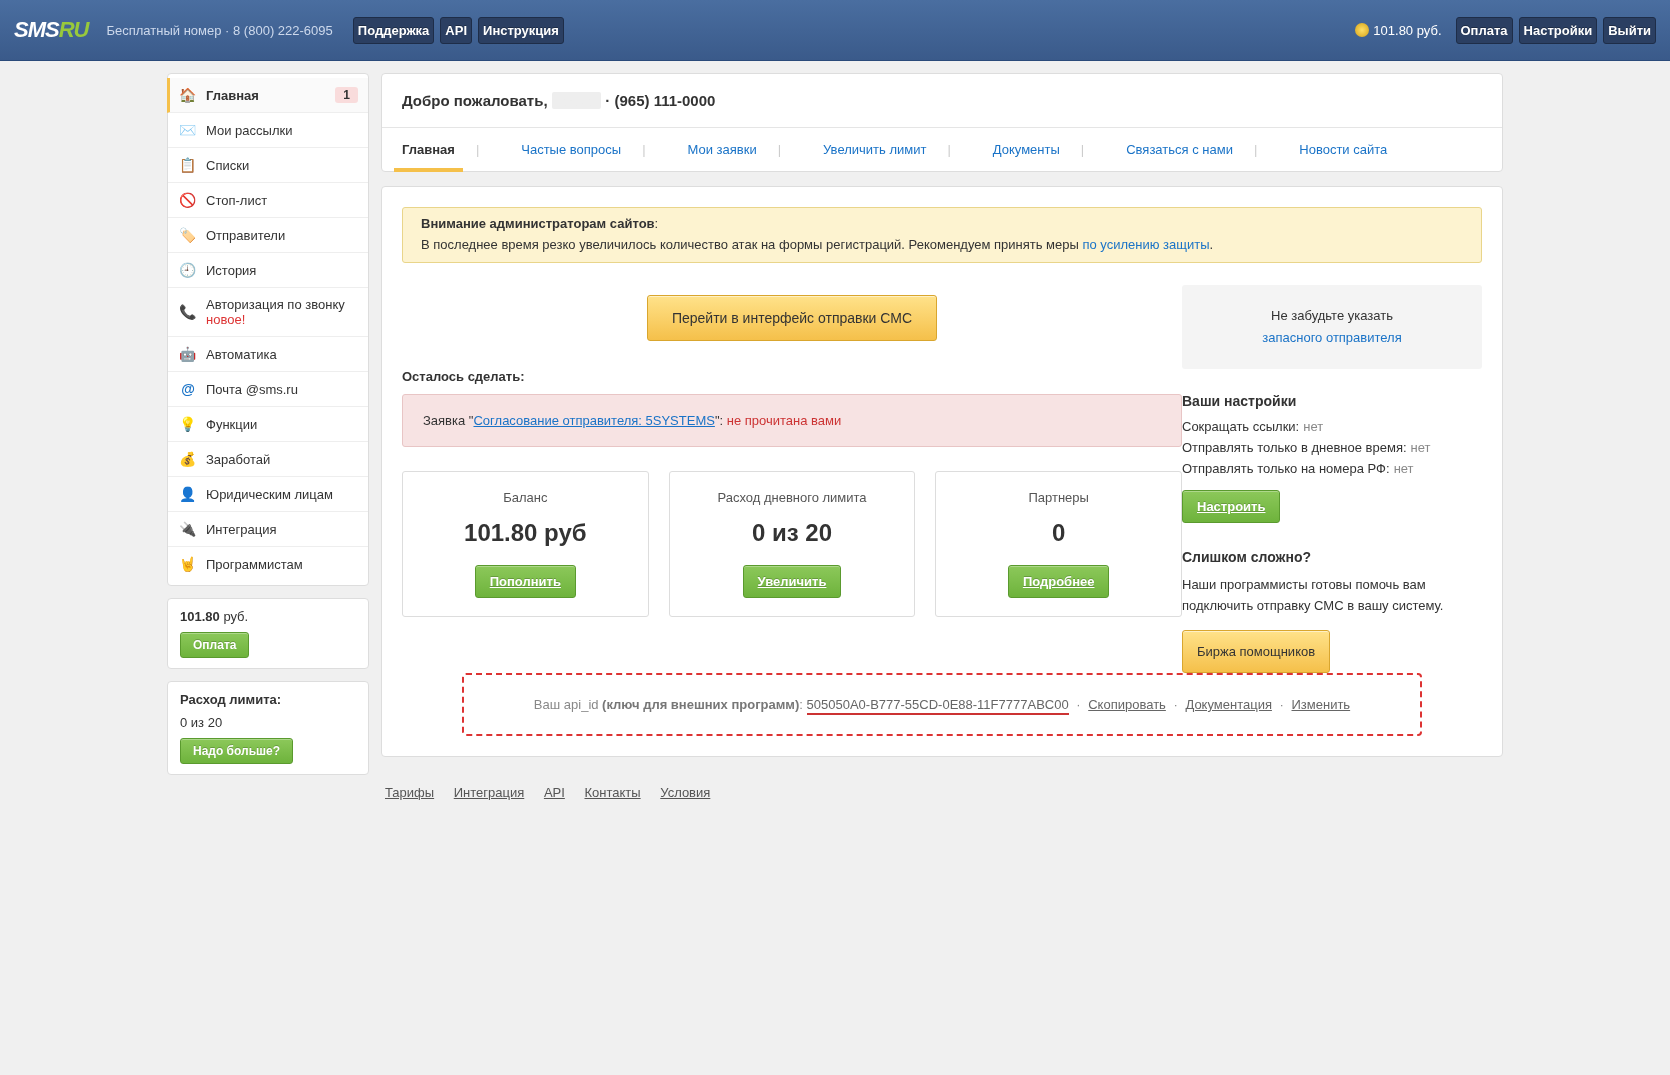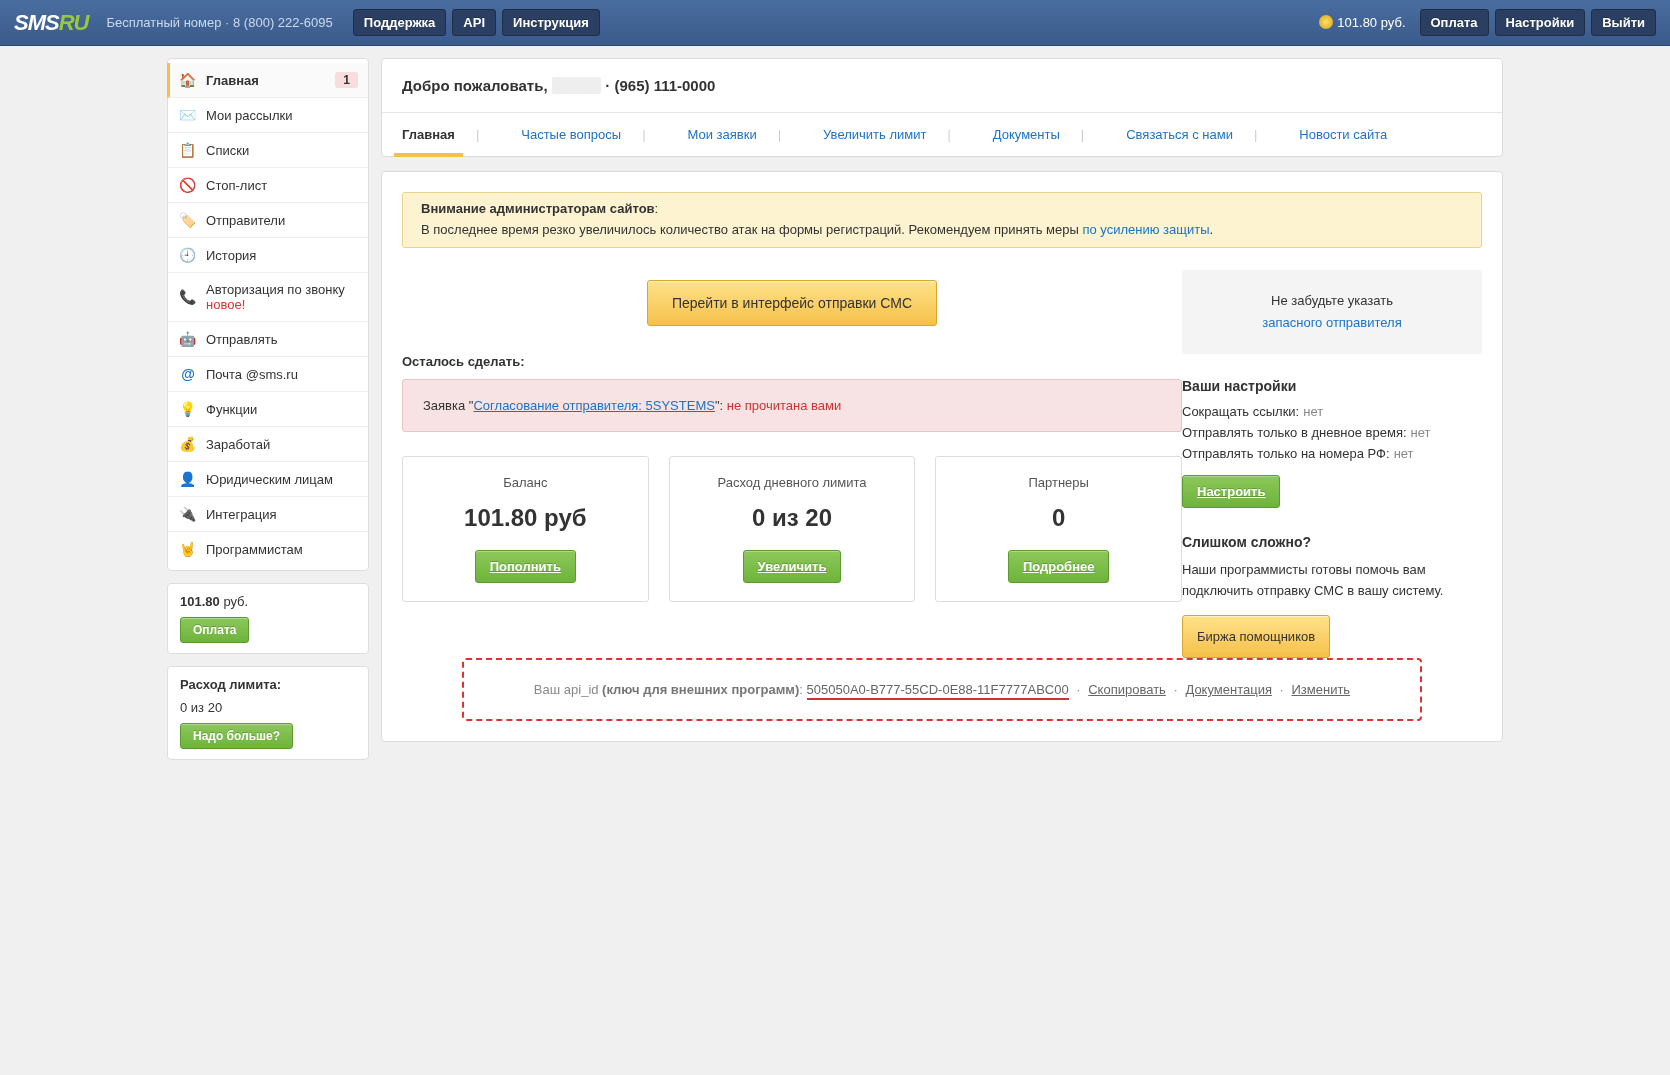--- a/index.html
+++ b/index.html
@@ -1,25 +1,25 @@
 <!DOCTYPE html>
 <html><head>
 <meta charset="utf-8">
 <style>
 * { margin: 0; padding: 0; box-sizing: border-box; }
 body { font-family: Verdana, Arial, sans-serif; font-size: 13px; background: #f0f0f0; color: #333; }
 a { color: #1a73c7; text-decoration: none; }
 
-.topbar { background: linear-gradient(#4a6ea0, #3a5a8a); padding: 0 14px; height: 46px; display: flex; align-items: center; color: #cdd9ec; font-size: 13px; border-bottom: 1px solid #2a4a7a; }
+.topbar { background: linear-gradient(#4a6ea0, #3a5a8a); padding: 0 14px; height: 61px; display: flex; align-items: center; color: #cdd9ec; font-size: 13px; border-bottom: 1px solid #2a4a7a; }
 .logo { font-weight: bold; font-style: italic; font-size: 22px; letter-spacing: -1px; margin-right: 18px; }
 .logo .sms { color: #fff; }
 .logo .ru { color: #98c93c; }
 .topbar-text { color: #cdd9ec; }
 .topbar-spacer { flex: 1; }
-.topbar-btn { background: #2b3f62; border: 1px solid #1e2d48; color: #fff; padding: 5px 10px; margin-left: 6px; border-radius: 3px; cursor: pointer; font-size: 13px; font-weight: bold; text-shadow: 0 -1px 0 rgba(0,0,0,.3); }
+.topbar-btn { background: #2b3f62; border: 1px solid #1e2d48; color: #fff; padding: 5px 4px; margin-left: 6px; border-radius: 3px; cursor: pointer; font-size: 13px; font-weight: bold; text-shadow: 0 -1px 0 rgba(0,0,0,.3); }
 .topbar-balance { color: #fff; margin: 0 8px; }
 .coin-icon { display: inline-block; width: 14px; height: 14px; background: radial-gradient(#ffe066,#d4a017); border-radius: 50%; vertical-align: -2px; margin-right: 4px; }
 
 .layout { display: flex; max-width: 1360px; margin: 0 auto; padding: 12px; gap: 12px; align-items: flex-start; }
 .sidebar { width: 202px; flex-shrink: 0; }
 .sidebox { background: #fff; border: 1px solid #ddd; border-radius: 4px; margin-bottom: 12px; padding: 4px 0; }
 .side-item { display: flex; align-items: center; padding: 9px 12px; border-bottom: 1px solid #eee; cursor: pointer; color: #333; position: relative; }
 .side-item:last-child { border-bottom: none; }
 .side-item.active { font-weight: bold; background: #fafafa; border-left: 3px solid #f5c04a; margin-left: -1px; padding-left: 10px; }
 .side-icon { width: 16px; height: 16px; margin-right: 10px; display: inline-flex; align-items: center; justify-content: center; font-size: 14px; }
@@ -124,21 +124,21 @@
       <div class="side-item">
         <span class="side-icon">🕘</span>
         <span>История</span>
       </div>
       <div class="side-item">
         <span class="side-icon">📞</span>
         <span><span>Авторизация по звонку </span><span class="side-new">новое!</span></span>
       </div>
       <div class="side-item">
         <span class="side-icon">🤖</span>
-        <span>Отправлять</span>
+        <span>Автоматика</span>
       </div>
       <div class="side-item">
         <span class="side-icon" style="color:#1a73c7;font-weight:bold">@</span>
         <span>Почта @sms.ru</span>
       </div>
       <div class="side-item">
         <span class="side-icon">💡</span>
         <span>Функции</span>
       </div>
       <div class="side-item">
@@ -249,14 +249,21 @@
             </div>
           </div>
         </div>
 
         <div class="api-box">
           <span class="label">Ваш api_id </span><span class="bold">(ключ для внешних программ)</span>: <span class="key">505050A0-B777-55CD-0E88-11F7777ABC00</span><span class="dot"> · </span><span class="link">Скопировать</span><span class="dot"> · </span><span class="link">Документация</span><span class="dot"> · </span><span class="link">Изменить</span>
         </div>
       </div>
     </div>
 
+    <div class="footer">
+      <a href="#">Тарифы</a>
+      <a href="#">Интеграция</a>
+      <a href="#">API</a>
+      <a href="#">Контакты</a>
+      <a href="#">Условия</a>
+    </div>
   </div>
 </div>
 
 </body></html>

